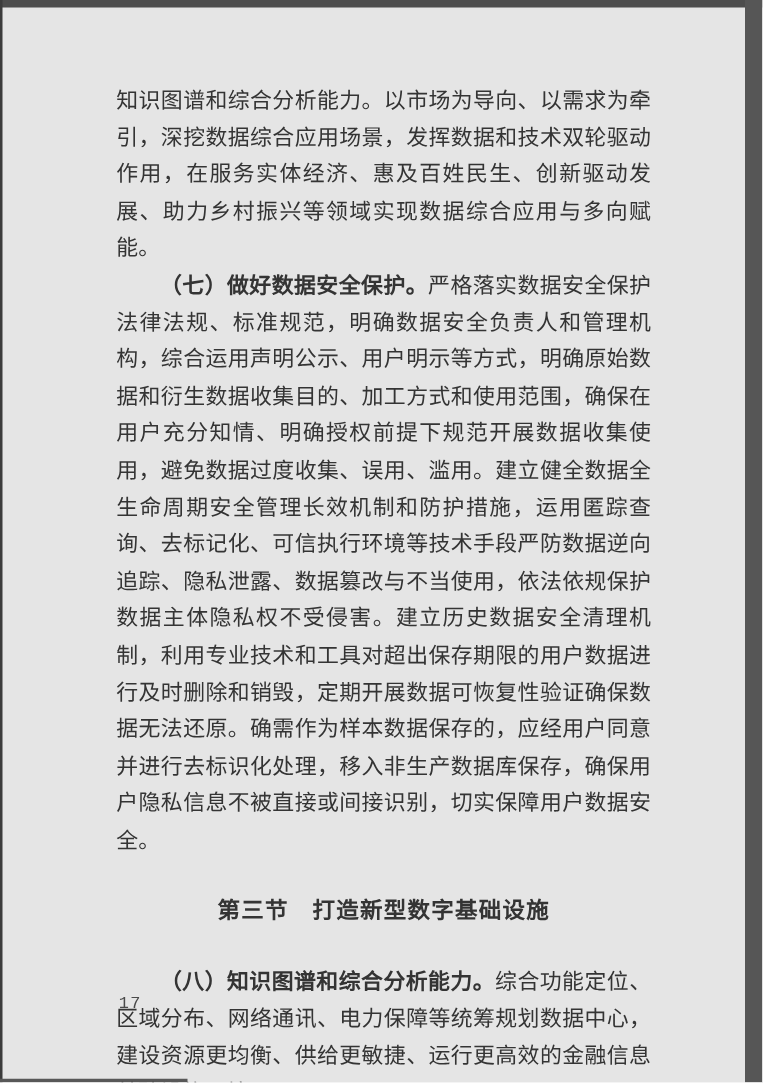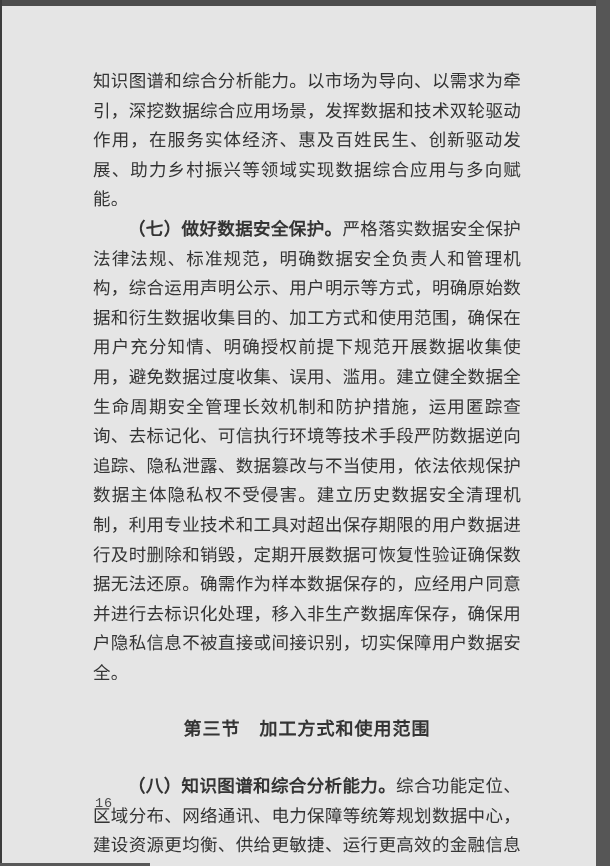--- a/index.html
+++ b/index.html
@@ -89,21 +89,21 @@
   <div class="edge-left"></div>
   <div class="edge-right"></div>
   <div class="edge-bottom-left"></div>
 
   <div class="text-block">
 
     <p class="para"><span>知识图谱和综合分析能力。以市场为导向、以需求为牵引，深挖数据综合应用场景，发挥数据和技术双轮驱动作用，在服务实体经济、惠及百姓民生、创新驱动发展、助力乡村振兴等领域实现数据综合应用与多向赋能。</span></p>
 
     <p class="para indent"><span class="lead">（七）做好数据安全保护。</span><span>严格落实数据安全保护法律法规、标准规范，明确数据安全负责人和管理机构，综合运用声明公示、用户明示等方式，明确原始数据和衍生数据收集目的、加工方式和使用范围，确保在用户充分知情、明确授权前提下规范开展数据收集使用，避免数据过度收集、误用、滥用。建立健全数据全生命周期安全管理长效机制和防护措施，运用匿踪查询、去标记化、可信执行环境等技术手段严防数据逆向追踪、隐私泄露、数据篡改与不当使用，依法依规保护数据主体隐私权不受侵害。建立历史数据安全清理机制，利用专业技术和工具对超出保存期限的用户数据进行及时删除和销毁，定期开展数据可恢复性验证确保数据无法还原。确需作为样本数据保存的，应经用户同意并进行去标识化处理，移入非生产数据库保存，确保用户隐私信息不被直接或间接识别，切实保障用户数据安全。</span></p>
 
-    <p class="para section-heading">第三节　加工方式和使用范围</p>
+    <p class="para section-heading">第三节　打造新型数字基础设施</p>
 
     <p class="para indent"><span class="lead">（八）知识图谱和综合分析能力。</span><span>综合功能定位、区域分布、网络通讯、电力保障等统筹规划数据中心，建设资源更均衡、供给更敏捷、运行更高效的金融信息基础设施。按</span></p>
 
   </div>
 
-  <div class="page-number">16</div>
+  <div class="page-number">17</div>
 
 </div>
 
 </body></html>

